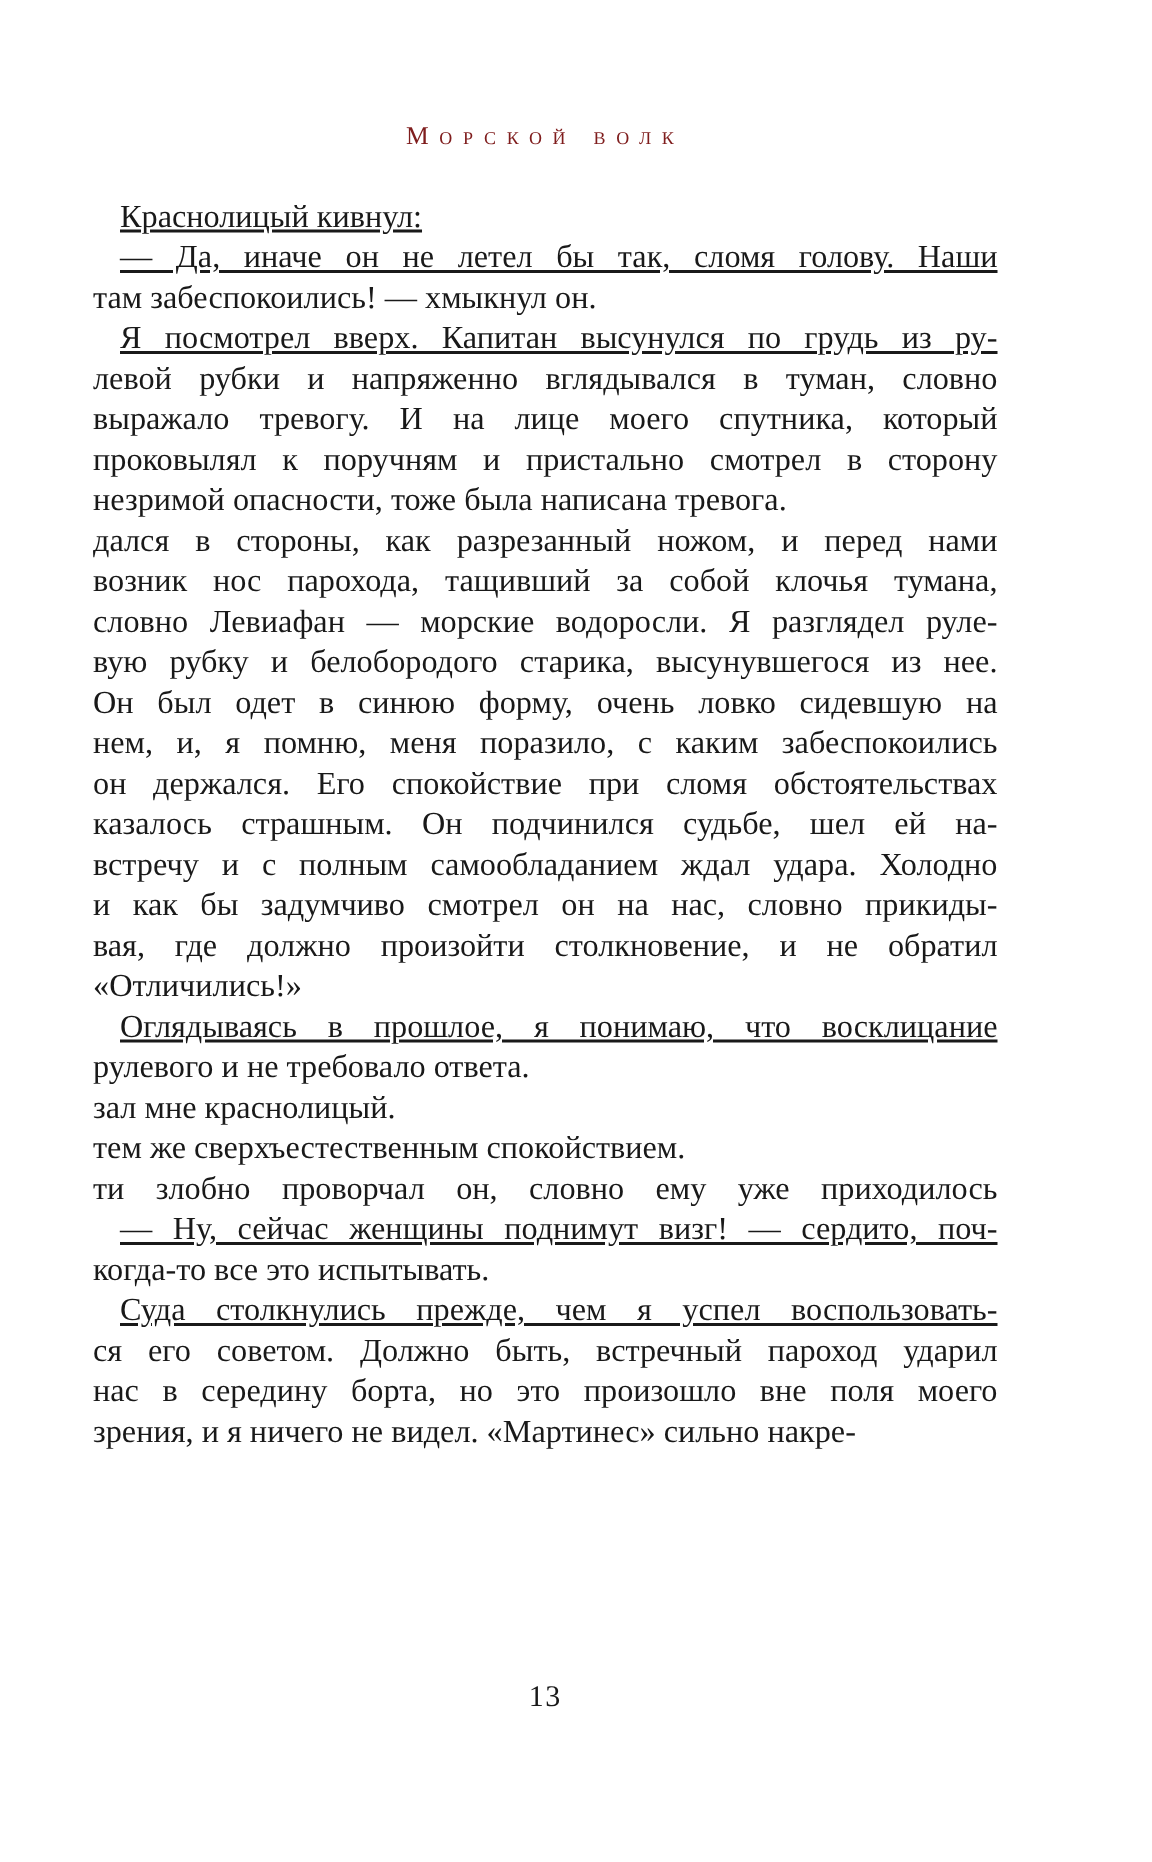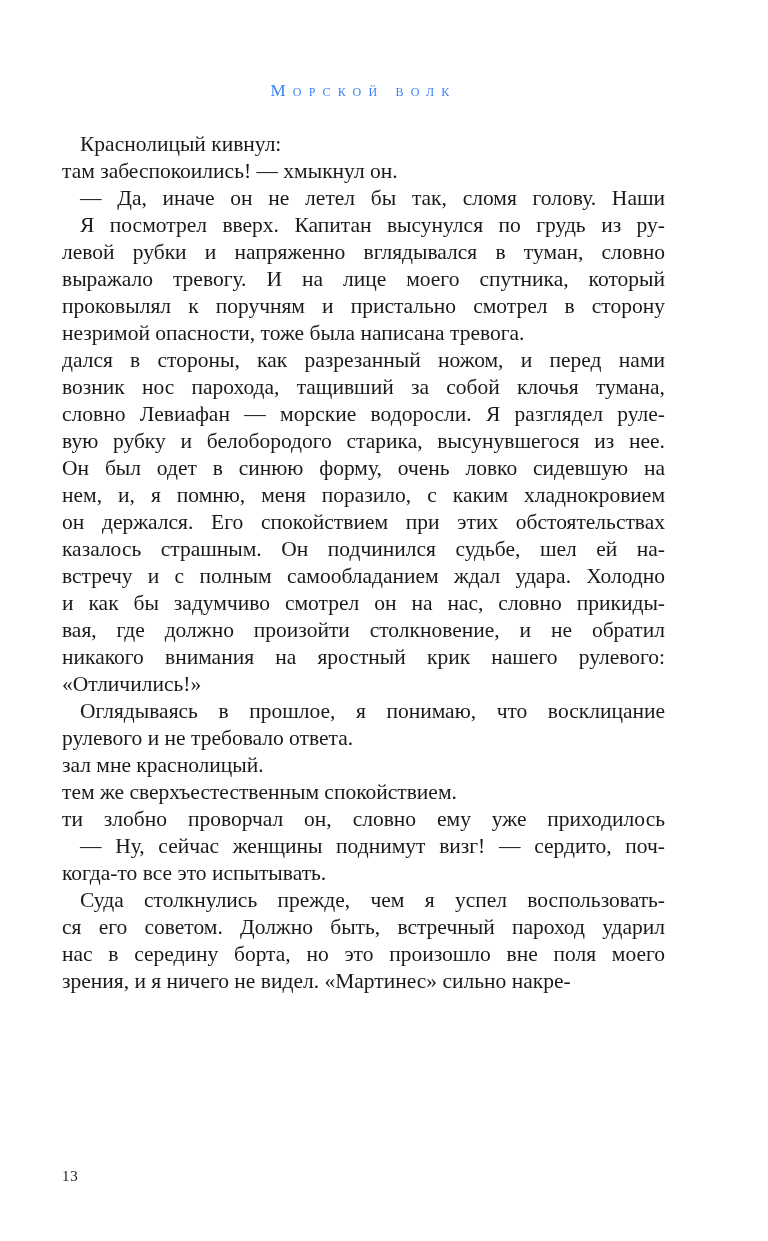--- a/index.html
+++ b/index.html
@@ -19,21 +19,21 @@
   .running-head {
     position: absolute;
     top: 81px;
     left: 62px;
     width: 603px;
     text-align: center;
     font-variant: small-caps;
     letter-spacing: 0.42em;
     font-size: 17px;
     line-height: 1.15;
-    color: #3b82f6;
+    color: #7f1d1d;
   }
   .text-block {
     position: absolute;
     top: 131px;
     left: 62px;
     width: 603px;
   }
   .paragraph {
     margin: 0;
     padding: 0;
@@ -44,67 +44,67 @@
     text-align: justify;
     text-align-last: justify;
     white-space: normal;
   }
   .line.last {
     text-align: left;
     text-align-last: left;
   }
   .line.first {
     text-indent: 18px;
+    text-decoration: underline;
   }
   .page-number {
     position: absolute;
     top: 1119px;
     left: 62px;
     width: 603px;
-    font-size: 15px;
+    text-align: center;
+    font-size: 20px;
     line-height: 1.2;
     letter-spacing: 0.05em;
     font-feature-settings: "onum";
-    margin-top: 48px;
   }
 </style>
 </head>
 <body>
 
 <div class="page">
   <header class="running-head">Морской волк</header>
 
   <main class="text-block">
       <div class="paragraph">
         <div class="line first last">Краснолицый кивнул:</div>
       </div>
       <div class="paragraph">
+        <div class="line first">— Да, иначе он не летел бы так, сломя голову. Наши</div>
         <div class="line last">там забеспокоились! — хмыкнул он.</div>
-        <div class="line first">— Да, иначе он не летел бы так, сломя голову. Наши</div>
       </div>
       <div class="paragraph">
         <div class="line first">Я посмотрел вверх. Капитан высунулся по грудь из ру-</div>
         <div class="line">левой рубки и напряженно вглядывался в туман, словно</div>
         <div class="line">выражало тревогу. И на лице моего спутника, который</div>
         <div class="line">проковылял к поручням и пристально смотрел в сторону</div>
         <div class="line last">незримой опасности, тоже была написана тревога.</div>
       </div>
       <div class="paragraph">
         <div class="line">дался в стороны, как разрезанный ножом, и перед нами</div>
         <div class="line">возник нос парохода, тащивший за собой клочья тумана,</div>
         <div class="line">словно Левиафан — морские водоросли. Я разглядел руле-</div>
         <div class="line">вую рубку и белобородого старика, высунувшегося из нее.</div>
         <div class="line">Он был одет в синюю форму, очень ловко сидевшую на</div>
-        <div class="line">нем, и, я помню, меня поразило, с каким хладнокровием</div>
-        <div class="line">он держался. Его спокойствием при этих обстоятельствах</div>
+        <div class="line">нем, и, я помню, меня поразило, с каким забеспокоились</div>
+        <div class="line">он держался. Его спокойствие при сломя обстоятельствах</div>
         <div class="line">казалось страшным. Он подчинился судьбе, шел ей на-</div>
         <div class="line">встречу и с полным самообладанием ждал удара. Холодно</div>
         <div class="line">и как бы задумчиво смотрел он на нас, словно прикиды-</div>
         <div class="line">вая, где должно произойти столкновение, и не обратил</div>
-        <div class="line">никакого внимания на яростный крик нашего рулевого:</div>
         <div class="line last">«Отличились!»</div>
       </div>
       <div class="paragraph">
         <div class="line first">Оглядываясь в прошлое, я понимаю, что восклицание</div>
         <div class="line last">рулевого и не требовало ответа.</div>
       </div>
       <div class="paragraph">
         <div class="line last">зал мне краснолицый.</div>
       </div>
       <div class="paragraph">

